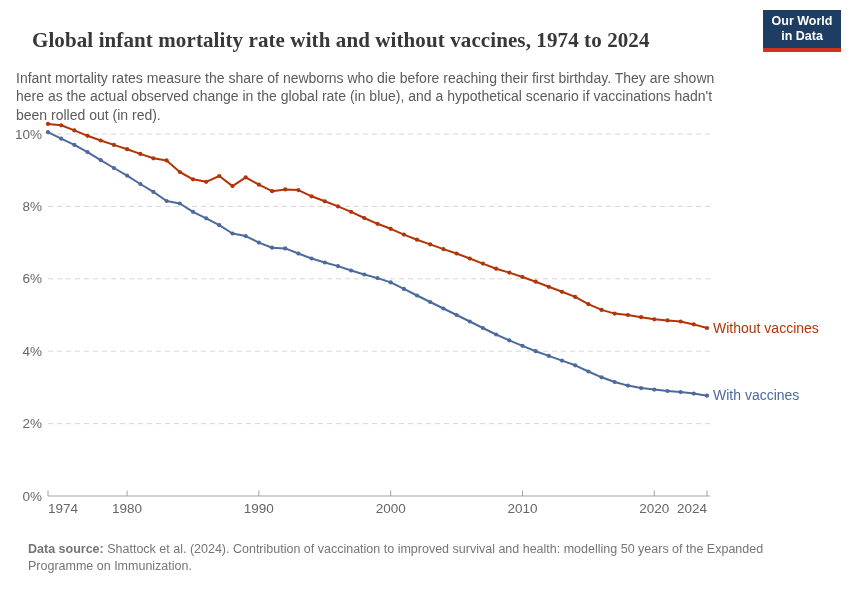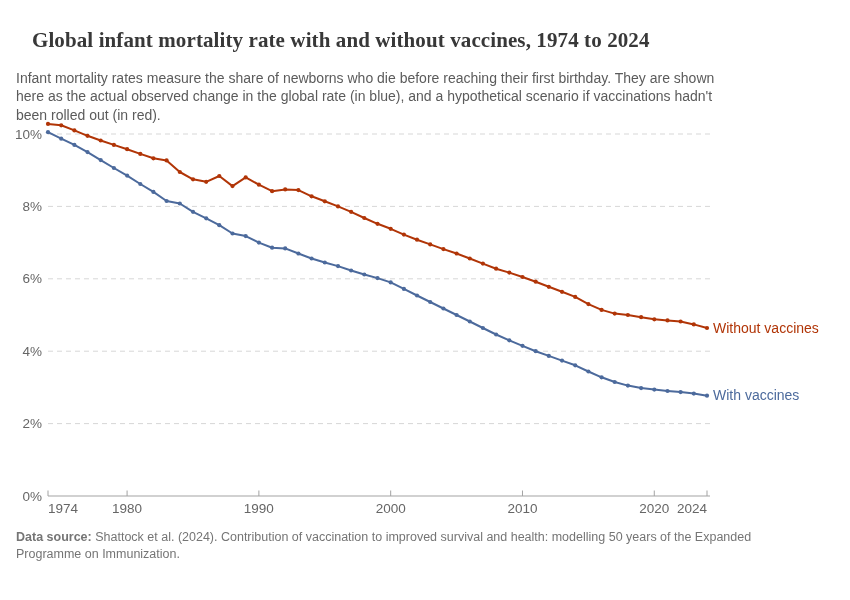--- a/index.html
+++ b/index.html
@@ -16,34 +16,38 @@
     margin:9px 0 0 0;font-size:14px;line-height:1.32;color:#5b5b5b;width:704px;
   }
   .logo{
     position:absolute;top:10px;right:9px;width:78px;height:38px;
     background:#1d3d63;border-bottom:4px solid #d0321f;
     display:flex;flex-direction:column;justify-content:center;align-items:center;
   }
   .logo span{color:#ffffff;font-weight:700;font-size:12.5px;line-height:1.22;}
   .chart-svg{position:absolute;top:0;left:0;}
   .footer{position:absolute;left:16px;top:529px;width:772px;color:#757575;font-size:12.5px;line-height:1.38;}
-  .footer p{margin:0;}
+  .footer p{margin:12px;}
   .footer .license-line{margin-top:7px;}
   .footer b{font-weight:700;}
 </style>
 </head>
 <body>
 
 <div class="page">
 
   <div class="header">
     <h1 class="title">Global infant mortality rate with and without vaccines, 1974 to 2024</h1>
     <p class="subtitle">Infant mortality rates measure the share of newborns who die before reaching their first birthday. They are shown here as the actual observed change in the global rate (in blue), and a hypothetical scenario if vaccinations hadn't been rolled out (in red).</p>
   </div>
 
+  <div class="logo">
+    <span>Our World</span>
+    <span>in Data</span>
+  </div>
 
   <svg id="chart-svg" class="chart-svg" width="850" height="525">
       <line x1="48" y1="496" x2="710" y2="496" stroke-width="1" stroke="#a3a3a3"></line>
       <text x="42" y="500.5" text-anchor="end" font-size="13.5" fill="#666666" font-family="Liberation Sans, sans-serif">0%</text>
       <line x1="48" y1="423.6" x2="710" y2="423.6" stroke-width="1" stroke="#d7d7d7" stroke-dasharray="5,4"></line>
       <text x="42" y="428.1" text-anchor="end" font-size="13.5" fill="#666666" font-family="Liberation Sans, sans-serif">2%</text>
       <line x1="48" y1="351.2" x2="710" y2="351.2" stroke-width="1" stroke="#d7d7d7" stroke-dasharray="5,4"></line>
       <text x="42" y="355.7" text-anchor="end" font-size="13.5" fill="#666666" font-family="Liberation Sans, sans-serif">4%</text>
       <line x1="48" y1="278.79999999999995" x2="710" y2="278.79999999999995" stroke-width="1" stroke="#d7d7d7" stroke-dasharray="5,4"></line>
       <text x="42" y="283.29999999999995" text-anchor="end" font-size="13.5" fill="#666666" font-family="Liberation Sans, sans-serif">6%</text>

